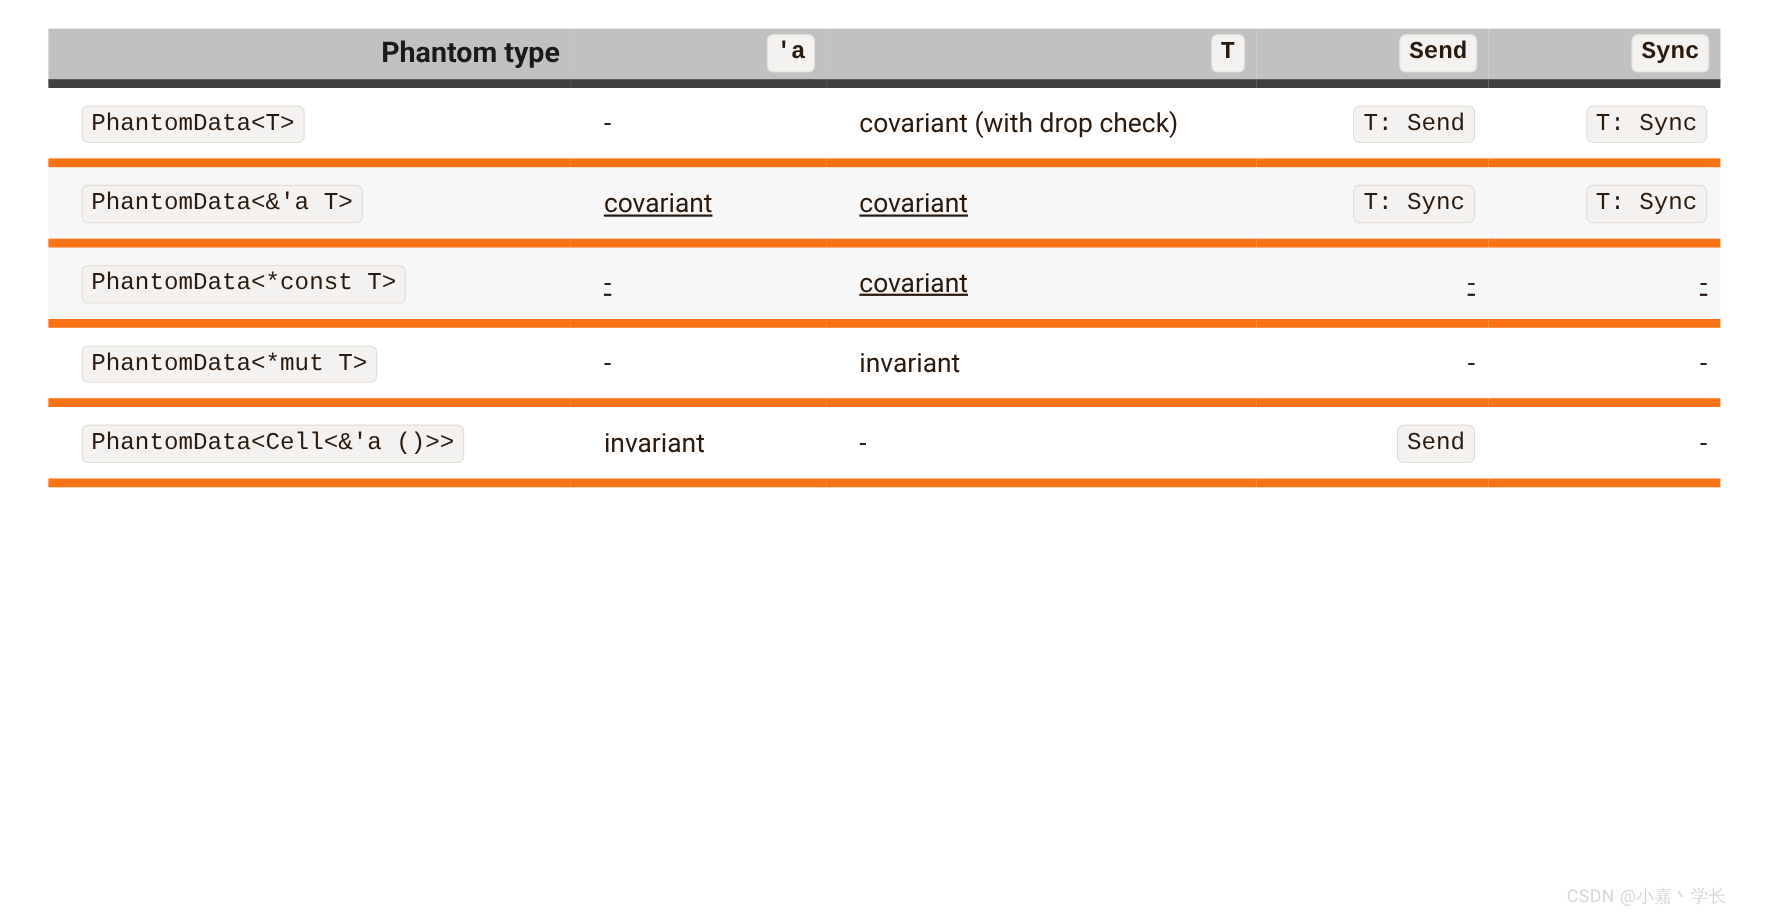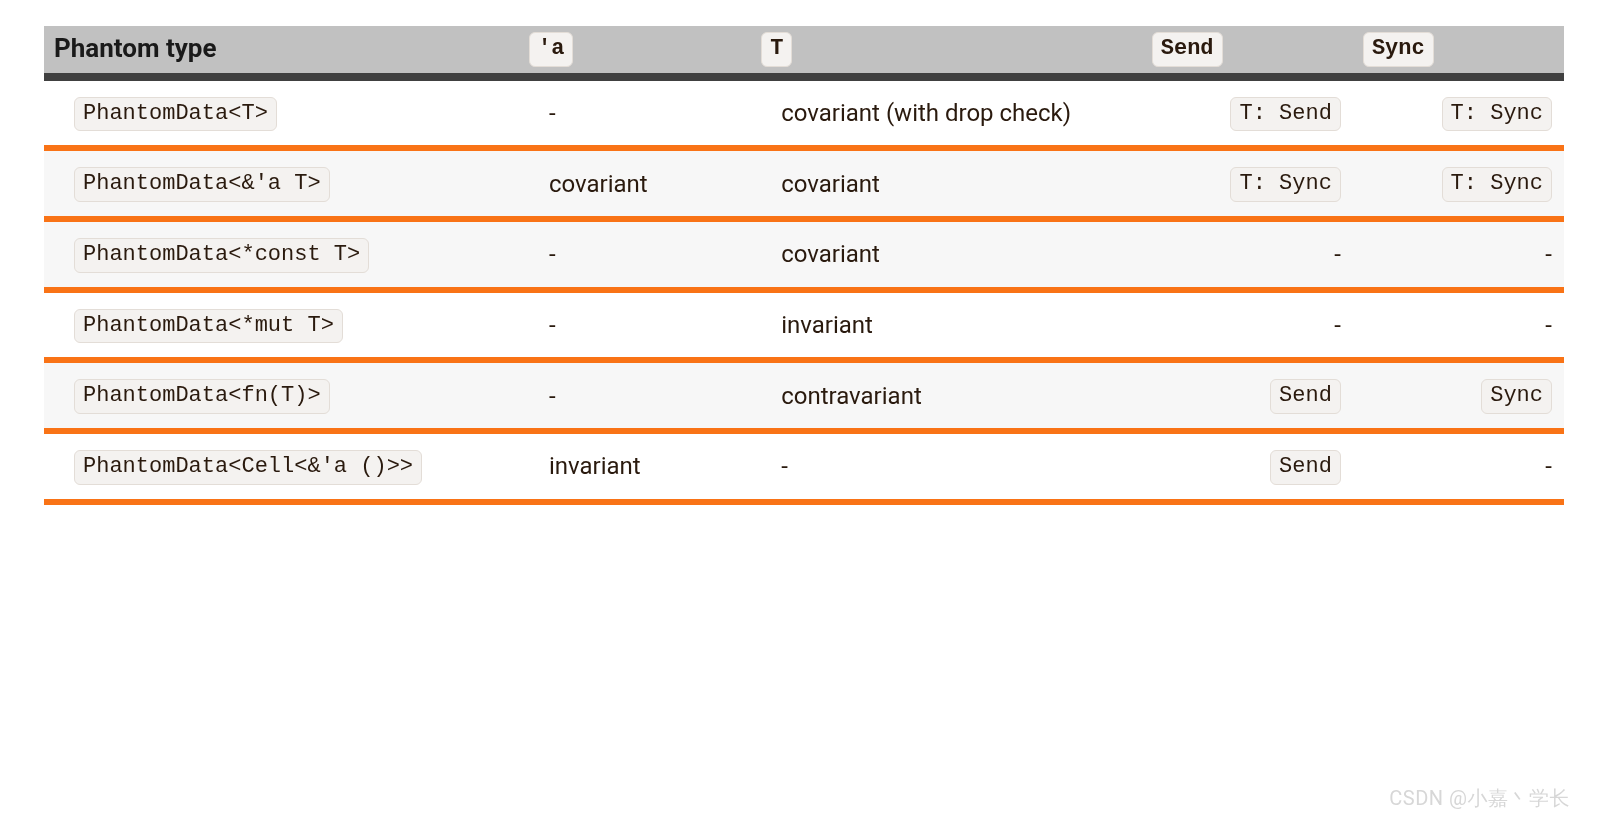--- a/index.html
+++ b/index.html
@@ -20,54 +20,54 @@
     table-layout: fixed;
   }
   col.c0 { width: 450px; }
   col.c1 { width: 220px; }
   col.c2 { width: 370px; }
   col.c3 { width: 200px; }
   col.c4 { width: 200px; }
   thead th {
     background: #c1c1c1;
     font-weight: 700;
-    text-align: left;
+    text-align: right;
     padding: 4px 10px 6px 10px;
     font-size: 26px;
     color: #1a1a1a;
     border-bottom: 8px solid #404040;
   }
   tbody td {
     padding: 14px 18px 14px 30px;
     vertical-align: middle;
     font-size: 24px;
     line-height: 1.35;
-    border-bottom: 6px solid #f97316;
+    border-bottom: 8px solid #f97316;
     text-align: left;
   }
   tbody td.center { text-align: right; padding-left: 12px; padding-right: 12px; }
-  tbody tr.alt td { background: #f7f7f7; }
+  tbody tr.alt td { background: #f7f7f7; text-decoration: underline; }
   code, .mono {
     font-family: "SFMono-Regular", Consolas, "Liberation Mono", Menlo, monospace;
     font-size: 22px;
     background: #f4f2f0;
     border: 1px solid #e3ddd7;
     border-radius: 6px;
     padding: 1px 8px 2px 8px;
     color: #2a1a0e;
     display: inline-block;
     line-height: 1.35;
   }
   thead code { font-weight: 700; }
   .watermark {
     position: fixed;
     right: 38px;
-    bottom: 18px;
+    bottom: 4px;
     color: #d7d7d7;
-    font-size: 20px;
+    font-size: 16px;
     letter-spacing: 0.5px;
     pointer-events: none;
     user-select: none;
     margin-left: 12px;
   }
 </style>
 </head>
 <body>
 
 <div class="wrap">
@@ -110,27 +110,20 @@
           <td class="center"><span>-</span></td>
           <td class="center"><span>-</span></td>
         </tr>
         <tr>
           <td><code class="mono">PhantomData&lt;*mut T&gt;</code></td>
           <td><span>-</span></td>
           <td><span>invariant</span></td>
           <td class="center"><span>-</span></td>
           <td class="center"><span>-</span></td>
         </tr>
-        <tr class="alt">
-          <td><code class="mono">PhantomData&lt;fn(T)&gt;</code></td>
-          <td><span>-</span></td>
-          <td><span>contravariant</span></td>
-          <td class="center"><code class="mono">Send</code></td>
-          <td class="center"><code class="mono">Sync</code></td>
-        </tr>
         <tr>
           <td><code class="mono">PhantomData&lt;Cell&lt;&amp;'a ()&gt;&gt;</code></td>
           <td><span>invariant</span></td>
           <td><span>-</span></td>
           <td class="center"><code class="mono">Send</code></td>
           <td class="center"><span>-</span></td>
         </tr>
       </tbody>
   </table>
 </div>

